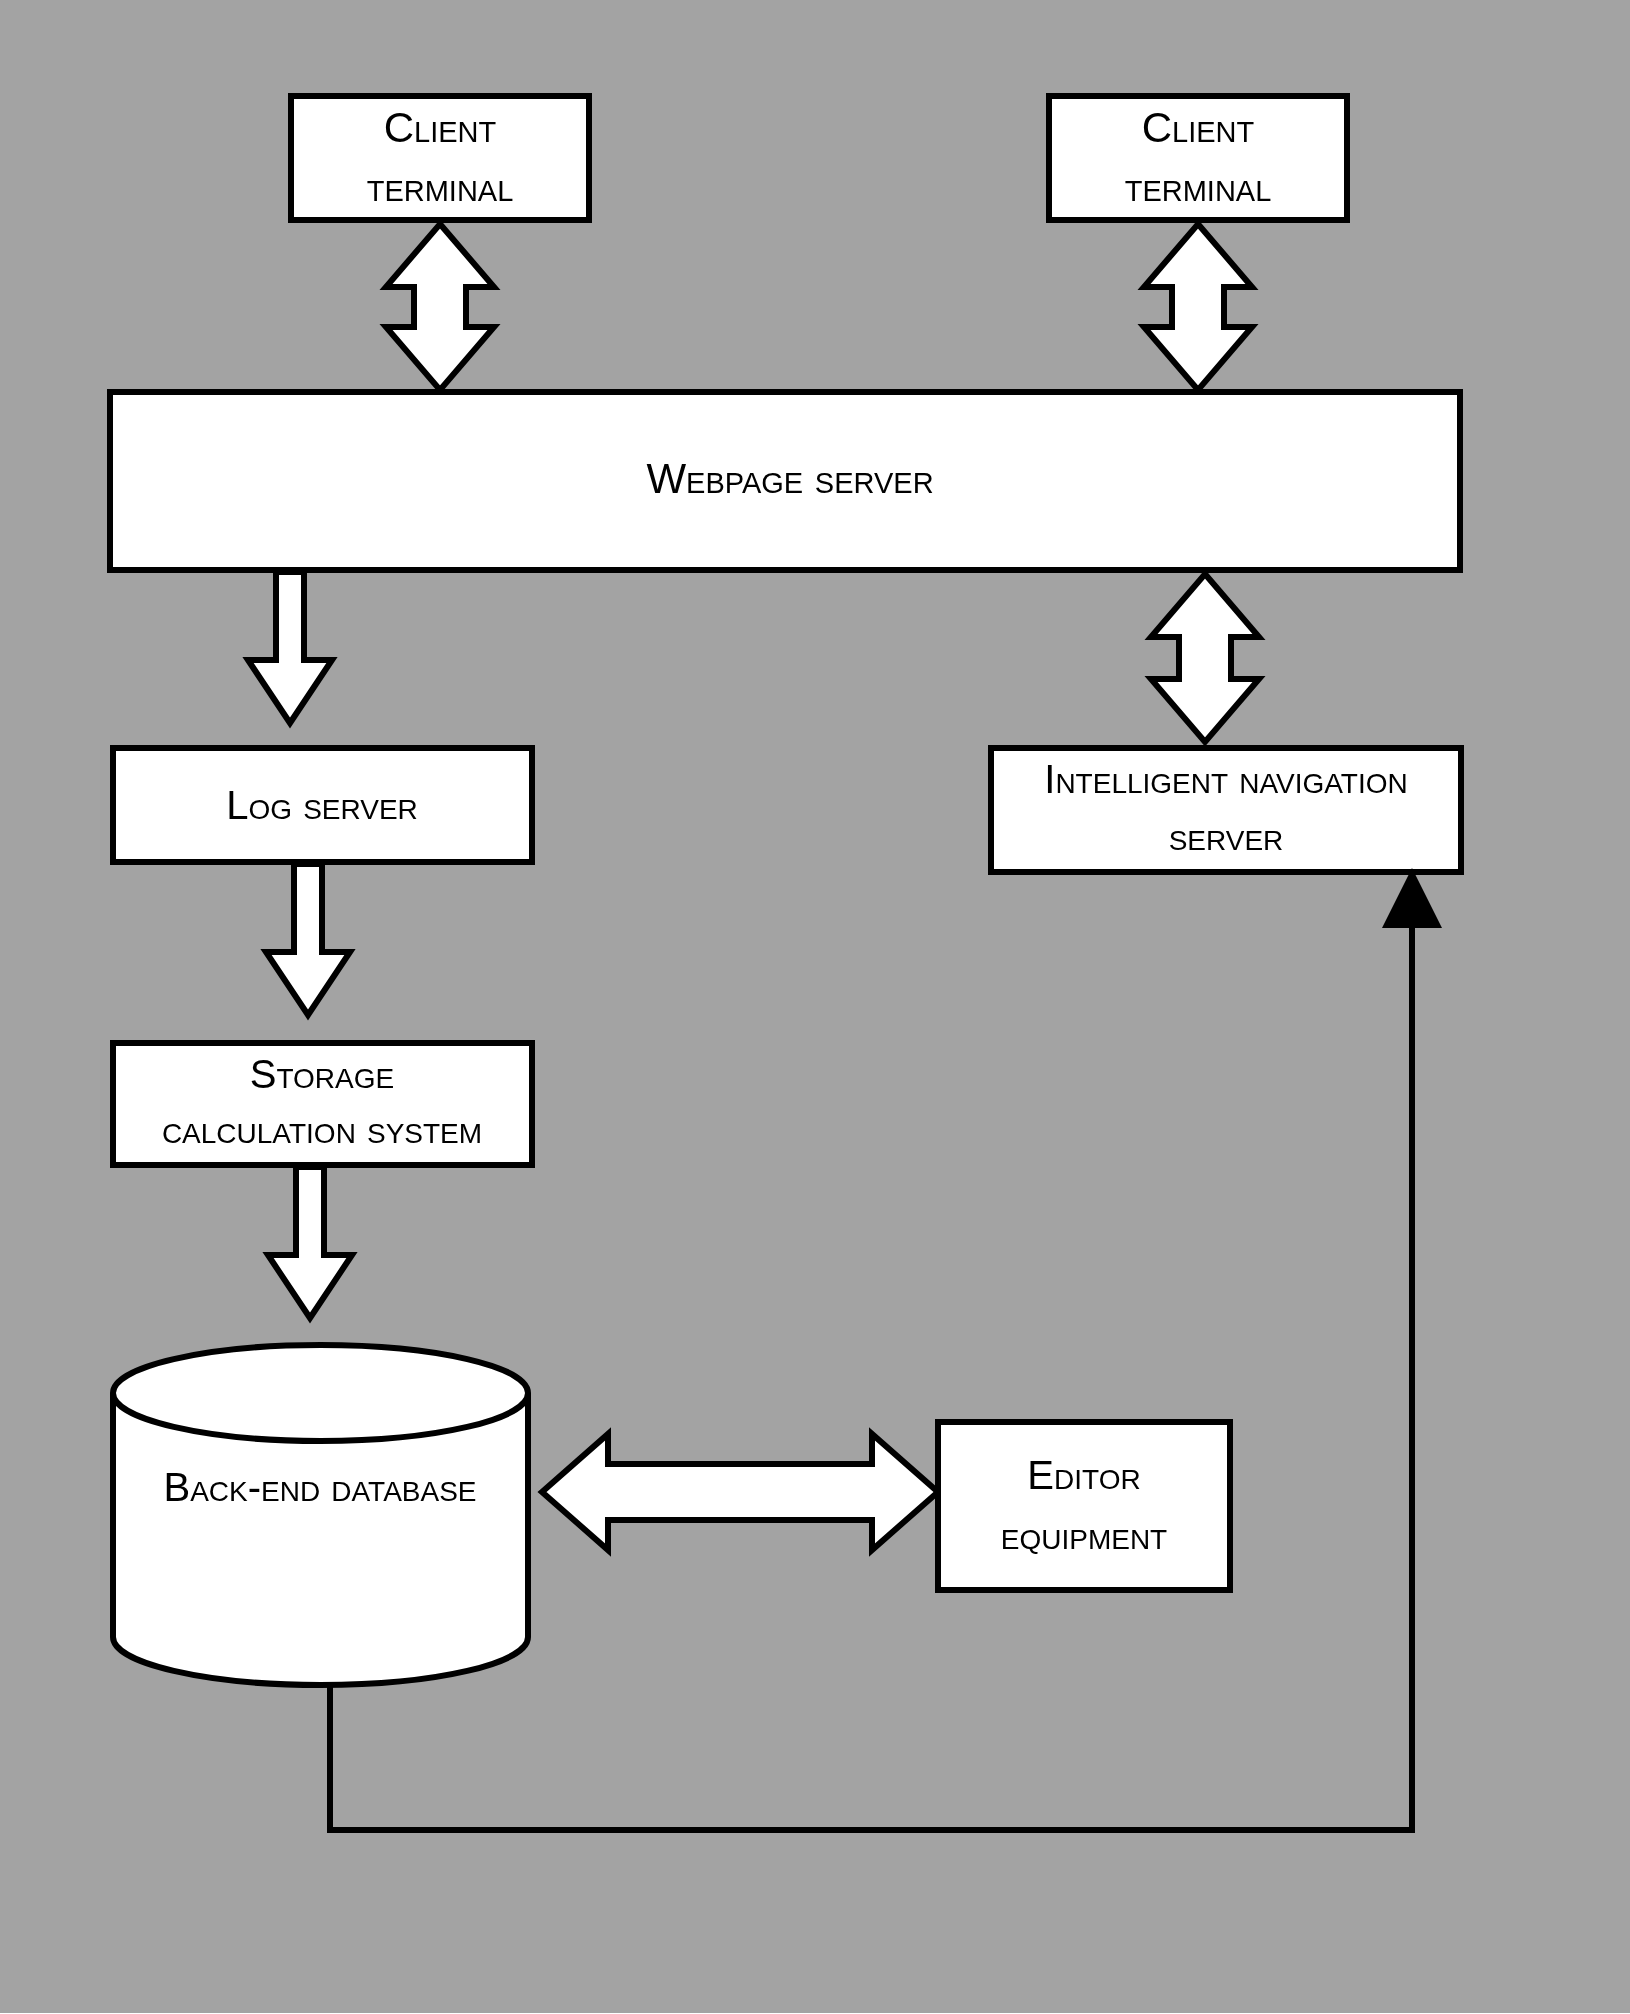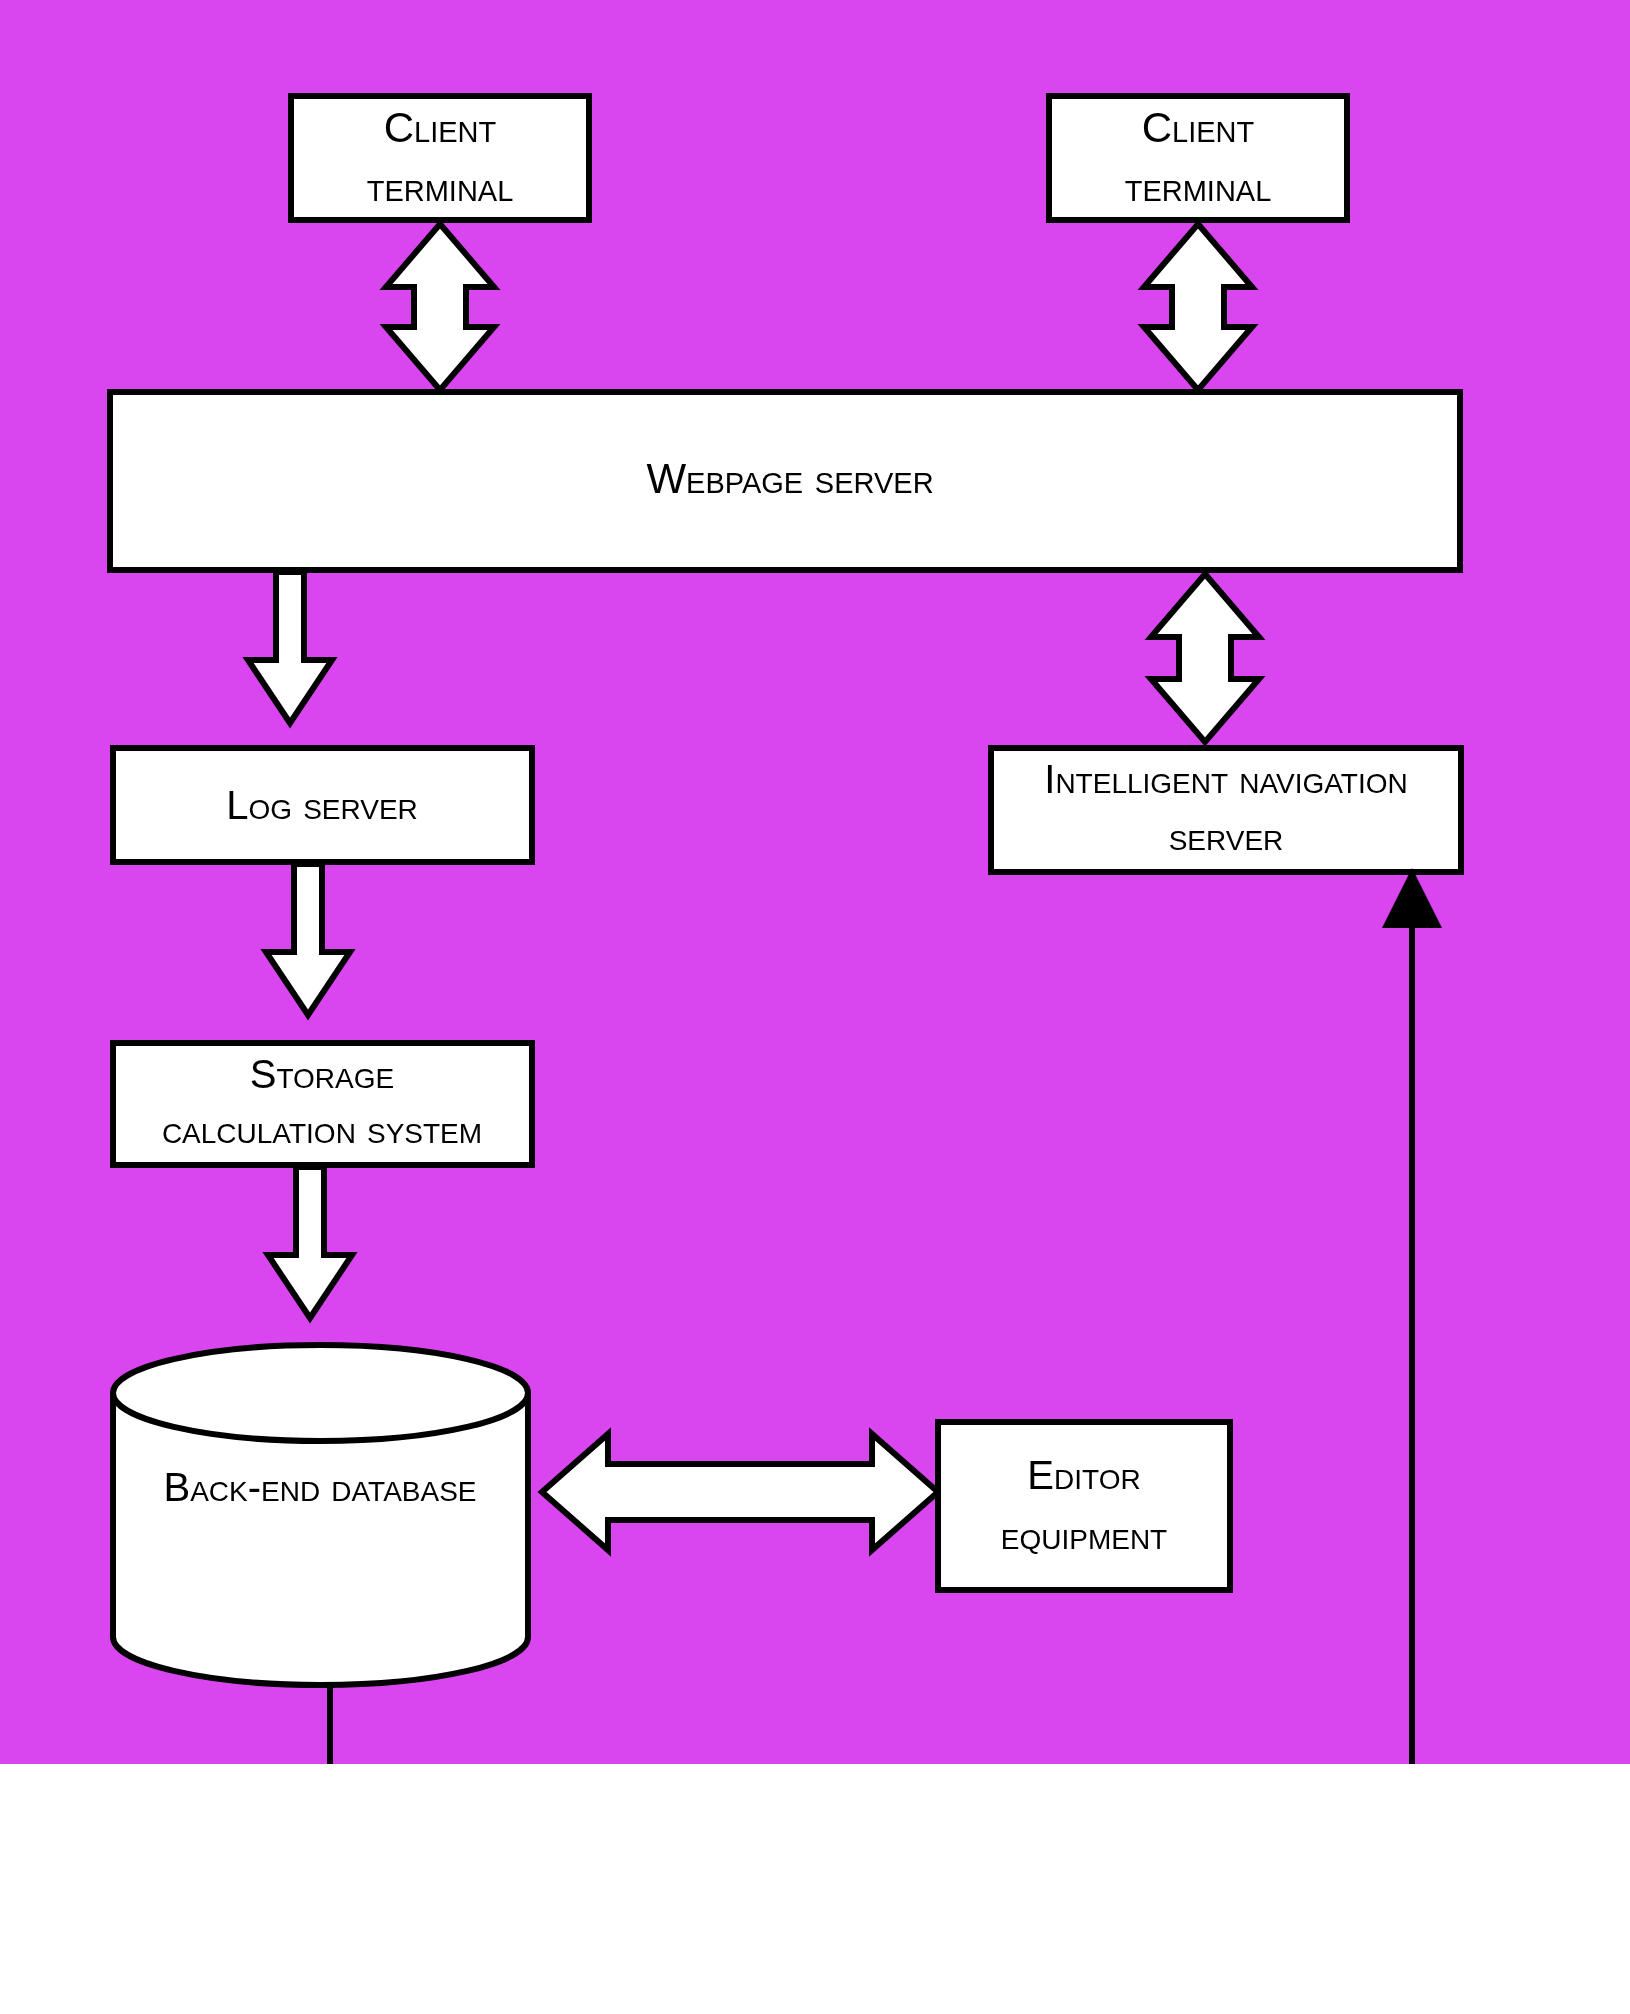--- a/index.html
+++ b/index.html
@@ -3,22 +3,22 @@
 <meta charset="utf-8">
 <style>
   html, body {
     margin: 0;
     padding: 0;
     background: #ffffff;
   }
   #canvas {
     position: relative;
     width: 1630px;
-    height: 1764px;
-    background: #d946ef;
+    height: 2013px;
+    background: #a3a3a3;
     overflow: hidden;
     font-family: "Liberation Sans", sans-serif;
   }
   svg.diagram {
     position: absolute;
     left: 0;
     top: 0;
     width: 1630px;
     height: 2014px;
     display: block;

